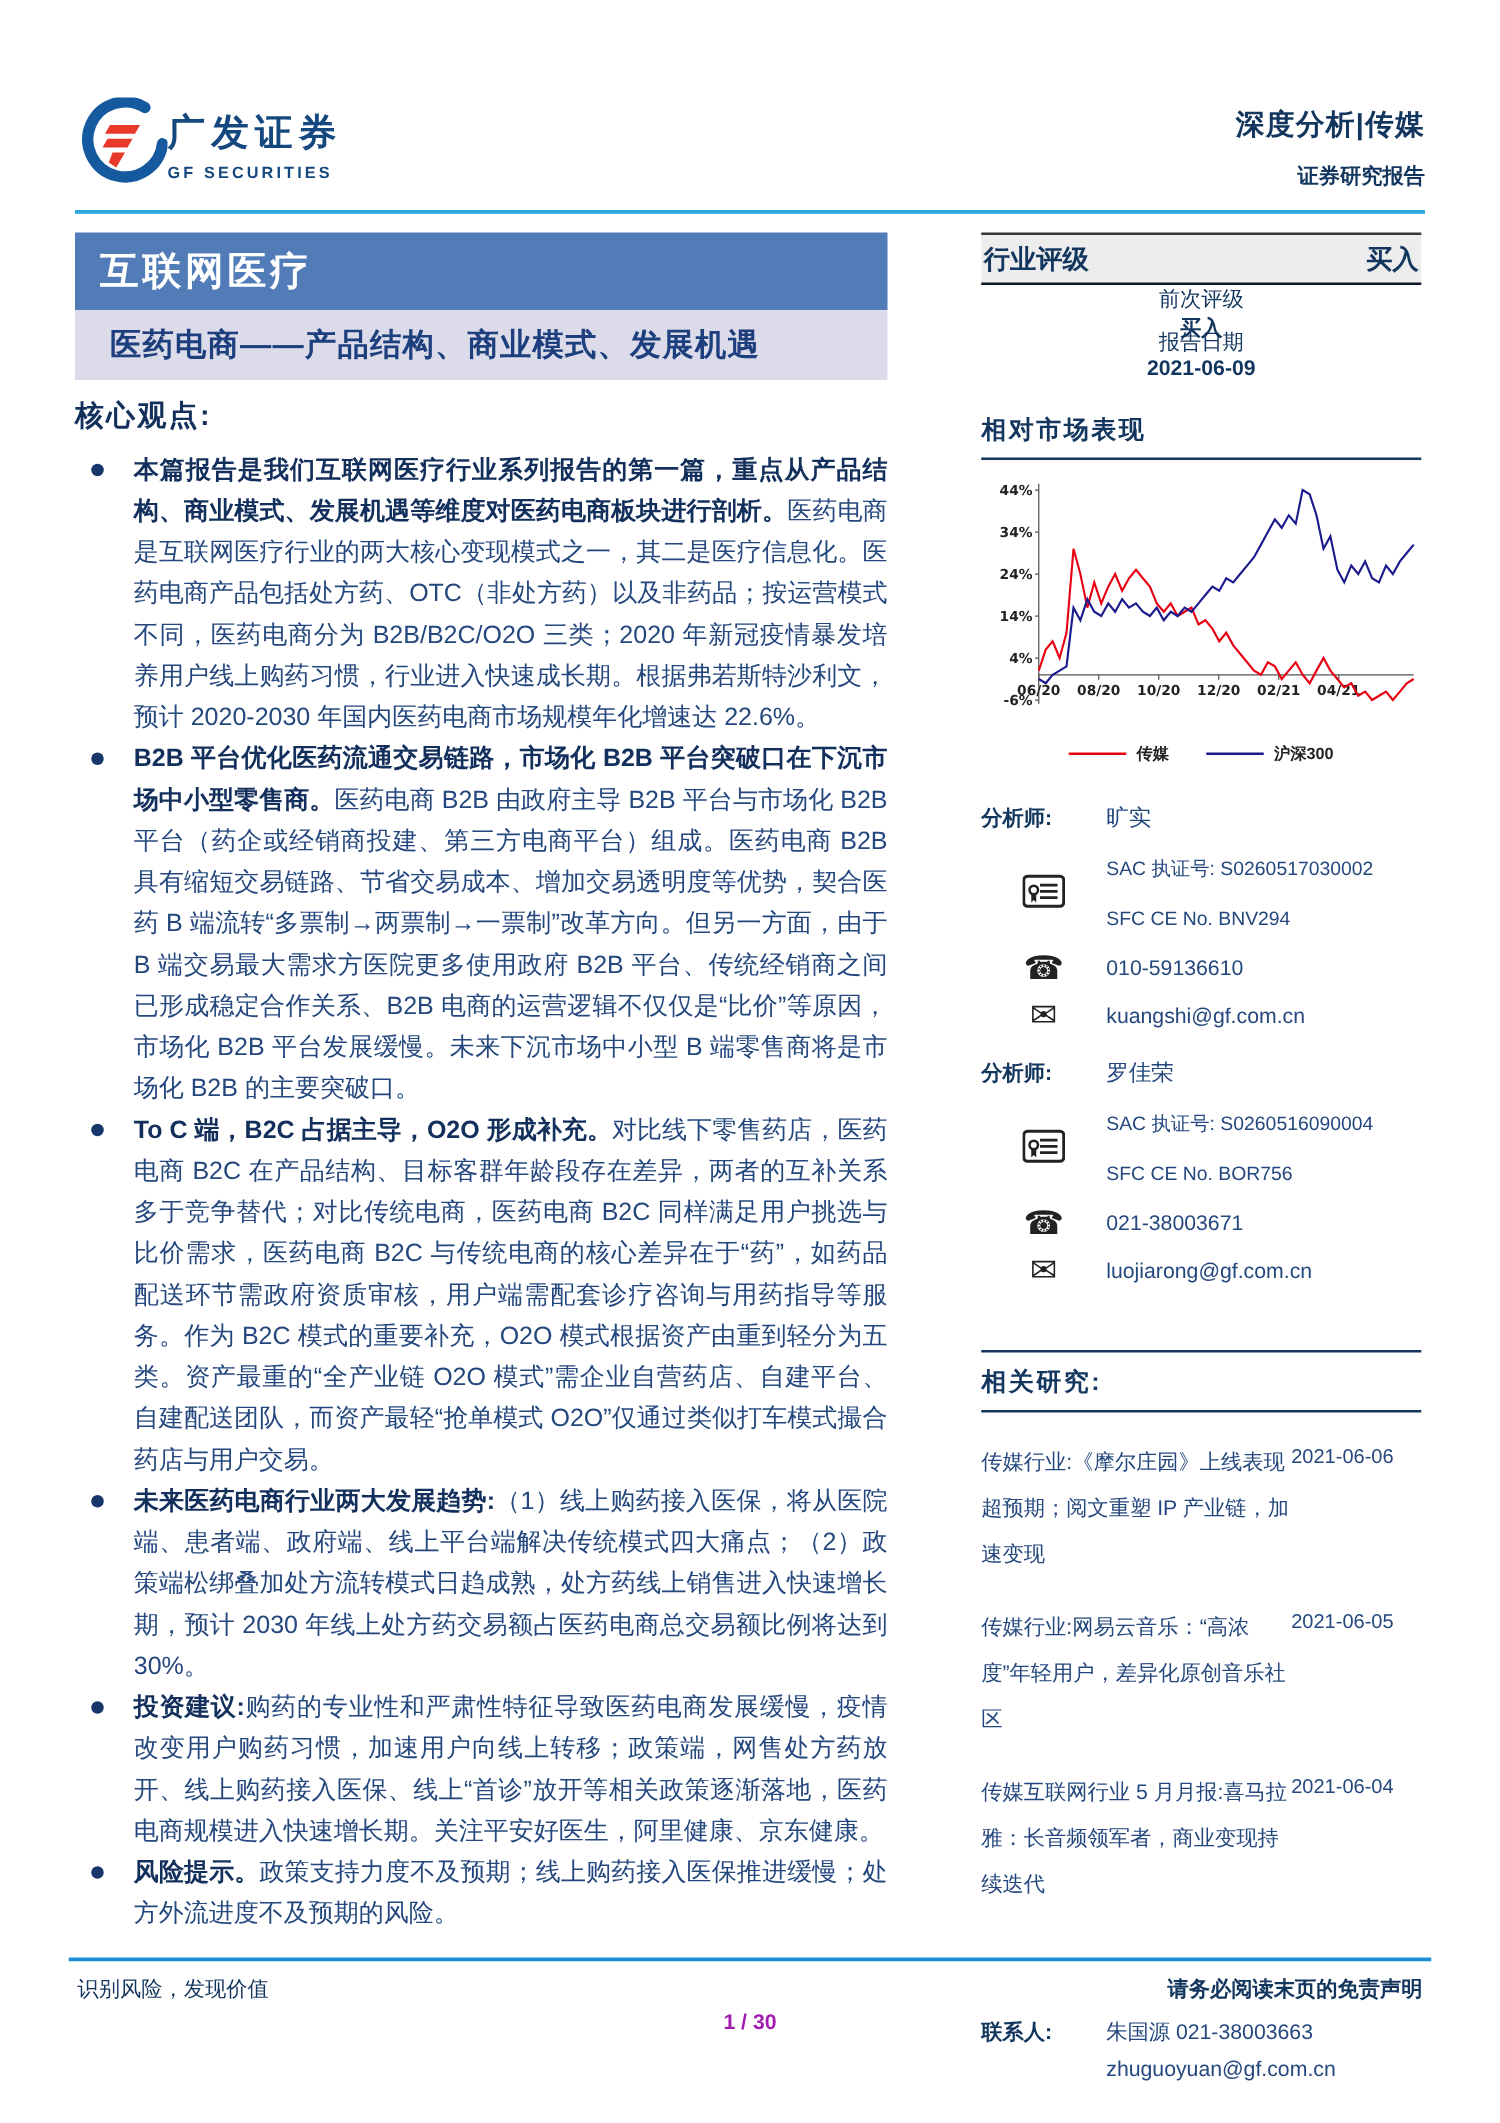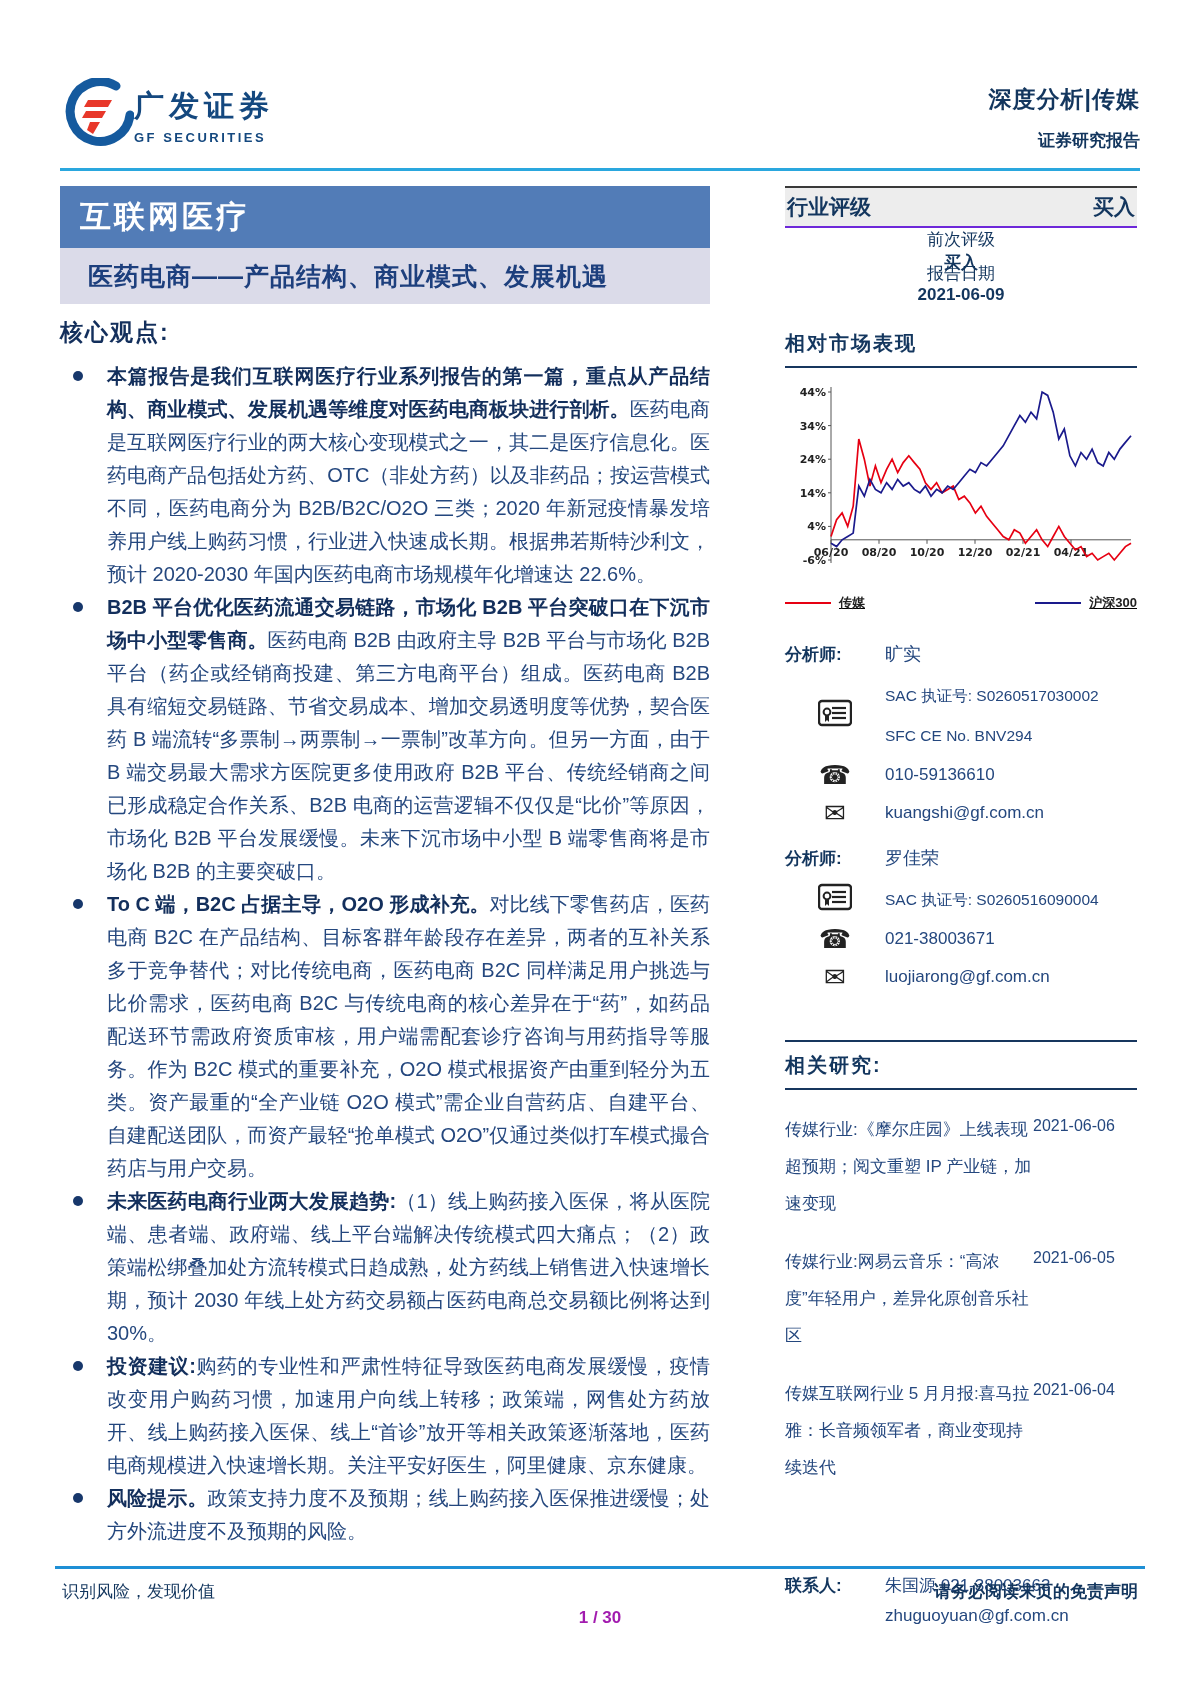--- a/index.html
+++ b/index.html
@@ -28,31 +28,31 @@
   ul.bullets li { position:relative; padding-left:47px; text-align:justify;
                   font-size:20px; line-height:33px; color:#24477e; }
   ul.bullets li::before { content:""; position:absolute; left:13px; top:11px; width:10px; height:10px;
                           border-radius:50%; background:#17376b; }
   ul.bullets .b { font-weight:bold; color:#132f5c; }
 
   
   .right-col { position:absolute; left:785px; top:186px; width:352px; }
   .rating-table { width:100%; }
   .r-row { display:flex; justify-content:space-between; align-items:center; padding:0 2px; }
-  .r-head { height:42px; background:#ededed; border-top:2px solid #3a3a3a; border-bottom:2px solid #6d28d9;
+  .r-head { height:42px; background:#ededed; border-top:2px solid #3a3a3a; border-bottom:2px solid #0f172a;
             font-size:21px; font-weight:bold; color:#13365e; }
   .r-plain { height:34px; font-size:17px; color:#13365e;flex-direction:column; }
   .r-plain .r-val { font-weight:bold; }
 
   .chart-sec { margin-top:34px; }
   .sec-heading { font-size:20px; font-weight:bold; color:#13365e; letter-spacing:2px;
                  border-bottom:2px solid #17365e; padding-bottom:9px; }
   #perf-chart { margin-top:14px; display:block; }
   .tk { font:bold 11px "DejaVu Sans",sans-serif; fill:#222; }
-  .legend { display:flex; justify-content:space-between; gap:30px; margin-top:4px; align-items:center;text-decoration:underline; }
+  .legend { display:flex; justify-content:center; gap:30px; margin-top:4px; align-items:center; }
   .legend .item { display:flex; align-items:center; font-size:13px; font-weight:bold; color:#222; }
   .legend .sw { display:inline-block; width:46px; height:2px; margin-right:8px; }
 
   .analysts { margin-top:30px; }
   .an-row { display:grid; grid-template-columns:100px 1fr; align-items:center; }
   .an-head { margin-top:14px; margin-bottom:10px; }
   .an-label { font-size:17px; font-weight:bold; color:#13365e; }
   .an-name { font-size:18px; color:#24477e; }
   .an-icon { text-align:center; }
   .an-icon .glyph { font-family:"DejaVu Sans",sans-serif; font-size:26px; color:#222; }
@@ -219,20 +219,21 @@
               <rect x="1" y="2" width="32" height="24" rx="3" fill="none" stroke="#222" stroke-width="2.4"></rect>
               <line x1="14" y1="9" x2="28" y2="9" stroke="#222" stroke-width="2.2"></line>
               <line x1="14" y1="14" x2="28" y2="14" stroke="#222" stroke-width="2.2"></line>
               <line x1="14" y1="19" x2="28" y2="19" stroke="#222" stroke-width="2.2"></line>
               <circle cx="9" cy="13" r="3.4" fill="none" stroke="#222" stroke-width="2"></circle>
               <polyline points="7,16 7,23 9,21 11,23 11,16" fill="#222"></polyline>
             </svg>
         </span>
         <span class="an-lines">
           <div>SAC 执证号: S0260516090004</div>
+          <div>SFC CE No. BOR756</div>
         </span>
       </div>
       <div class="an-row">
         <span class="an-icon"><span class="glyph">☎</span></span>
         <span class="an-val">021-38003671</span>
       </div>
       <div class="an-row">
         <span class="an-icon"><span class="glyph">✉</span></span>
         <span class="an-val">luojiarong@gf.com.cn</span>
       </div>

